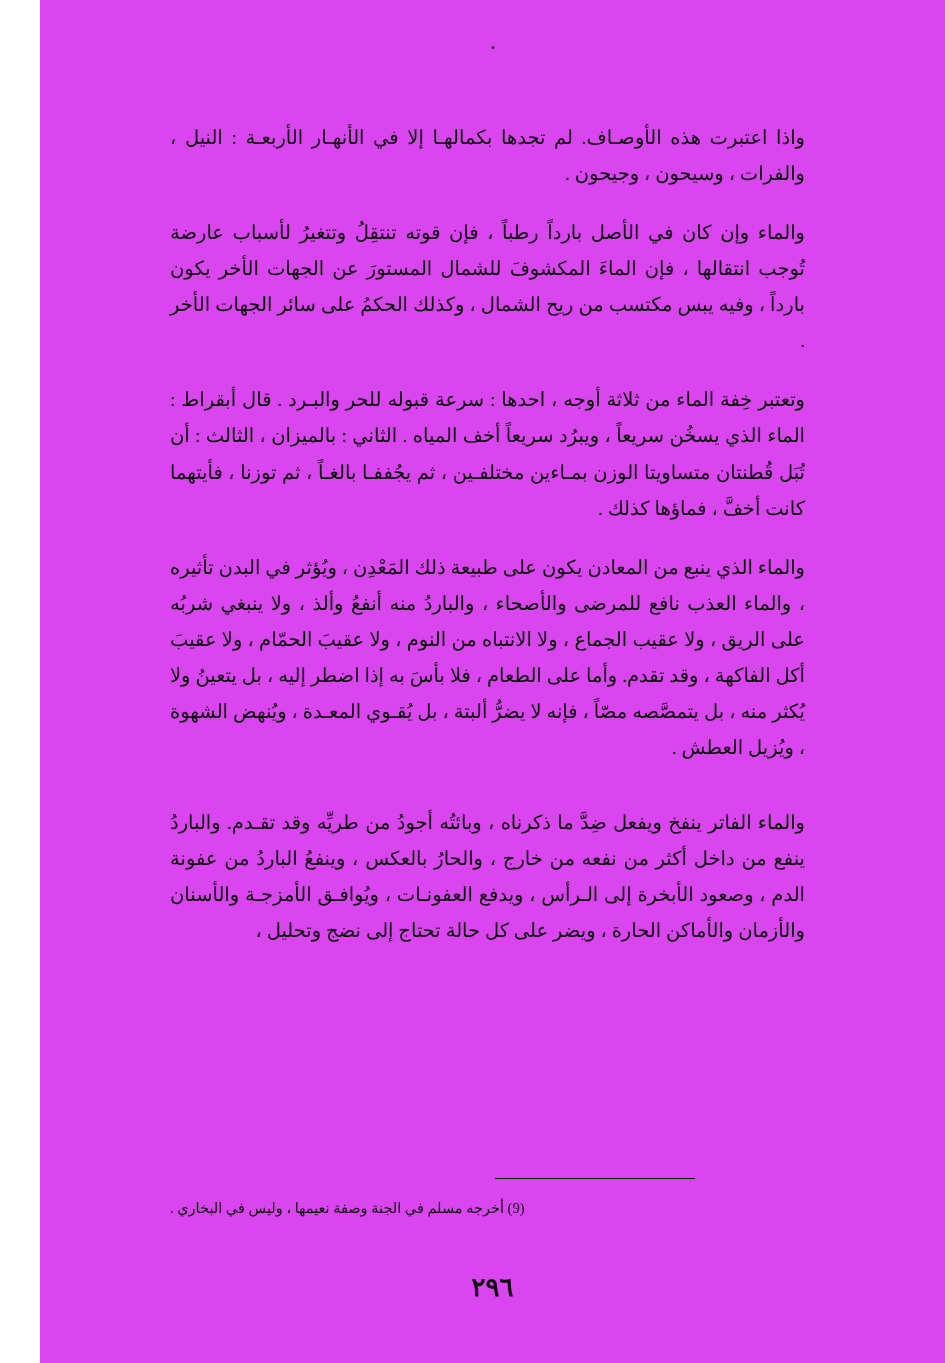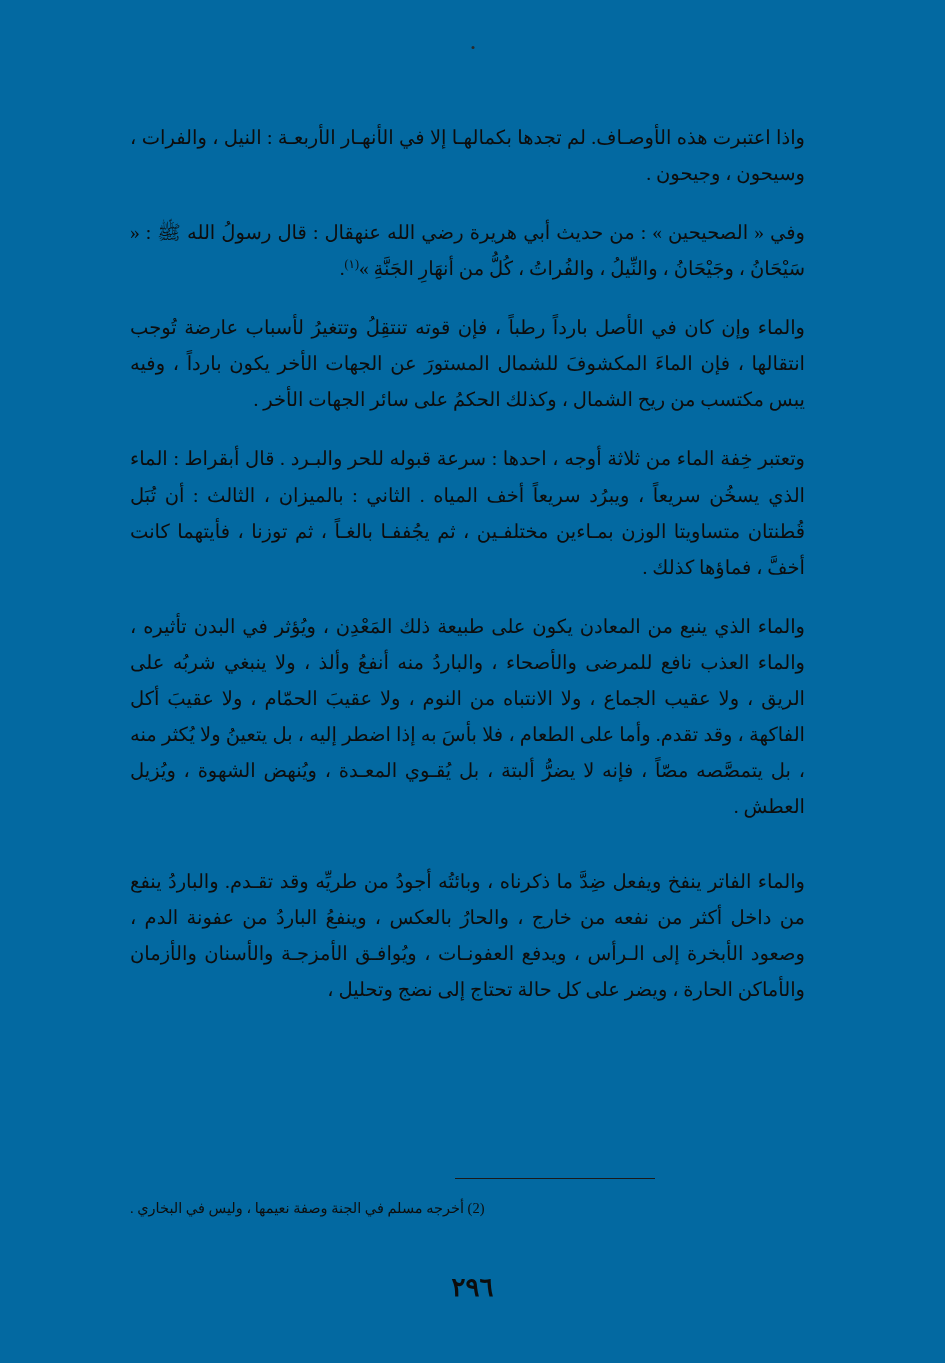--- a/index.html
+++ b/index.html
@@ -12,21 +12,22 @@
     height: 1363px;
     position: relative;
     font-family: "Liberation Serif", "DejaVu Serif", serif;
     color: #0d0d0d;
     overflow: hidden;
   }
 
   .page {
     position: absolute;
     inset: 0;
-    background: #0369a1;
+    background: #d946ef;
+    margin-left: 40px;
   }
 
   .page-dot {
     position: absolute;
     top: 46px;
     left: 50%;
     transform: translateX(-50%);
     width: 3px;
     height: 3px;
     background: #2a2a2a;
@@ -103,35 +104,34 @@
 <body>
 
 <div class="page">
 
   <div class="page-dot"></div>
 
   <div class="content">
 
     <p class="para">واذا اعتبرت هذه الأوصـاف. لم تجدها بكمالهـا إلا في الأنهـار الأربعـة : النيل ، والفرات ، وسيحون ، وجيحون .</p>
 
-    <p class="para hadith-line"><span>وفي « الصحيحين » : من حديث أبي هريرة رضي الله عنهقال : قال رسولُ الله ﷺ : « سَيْحَانُ ، وجَيْحَانُ ، والنِّيلُ ، والفُراتُ ، كُلُّ من أنهَارِ الجَنَّةِ »</span><span class="sup">(١)</span><span>.</span></p>
 
     <p class="para">والماء وإن كان في الأصل بارداً رطباً ، فإن قوته تنتقِلُ وتتغيرُ لأسباب عارضة تُوجب انتقالها ، فإن الماءَ المكشوفَ للشمال المستورَ عن الجهات الأخر يكون بارداً ، وفيه يبس مكتسب من ريح الشمال ، وكذلك الحكمُ على سائر الجهات الأخر .</p>
 
     <p class="para">وتعتبر خِفة الماء من ثلاثة أوجه ، احدها : سرعة قبوله للحر والبـرد . قال أبقراط : الماء الذي يسخُن سريعاً ، ويبرُد سريعاً أخف المياه . الثاني : بالميزان ، الثالث : أن تُبَل قُطنتان متساويتا الوزن بمـاءين مختلفـين ، ثم يجُففـا بالغـاً ، ثم توزنا ، فأيتهما كانت أخفَّ ، فماؤها كذلك .</p>
 
     <p class="para">والماء الذي ينبع من المعادن يكون على طبيعة ذلك المَعْدِن ، ويُؤثر في البدن تأثيره ، والماء العذب نافع للمرضى والأصحاء ، والباردُ منه أنفعُ وألذ ، ولا ينبغي شربُه على الريق ، ولا عقيب الجماع ، ولا الانتباه من النوم ، ولا عقيبَ الحمّام ، ولا عقيبَ أكل الفاكهة ، وقد تقدم. وأما على الطعام ، فلا بأسَ به إذا اضطر إليه ، بل يتعينُ ولا يُكثر منه ، بل يتمصَّصه مصّاً ، فإنه لا يضرُّ ألبتة ، بل يُقـوي المعـدة ، ويُنهض الشهوة ، ويُزيل العطش .</p>
 
     <div class="spacer-gap"></div>
 
     <p class="para">والماء الفاتر ينفخ ويفعل ضِدَّ ما ذكرناه ، وبائتُه أجودُ من طريِّه وقد تقـدم. والباردُ ينفع من داخل أكثر من نفعه من خارج ، والحارُ بالعكس ، وينفعُ الباردُ من عفونة الدم ، وصعود الأبخرة إلى الـرأس ، ويدفع العفونـات ، ويُوافـق الأمزجـة والأسنان والأزمان والأماكن الحارة ، ويضر على كل حالة تحتاج إلى نضج وتحليل ،</p>
 
   </div>
 
   <div class="footnote-rule"></div>
 
   <div class="footnote">
-    <span class="fn-text">(2) أخرجه مسلم في الجنة وصفة نعيمها ، وليس في البخاري .</span>
+    <span class="fn-text">(9) أخرجه مسلم في الجنة وصفة نعيمها ، وليس في البخاري .</span>
   </div>
 
   <div class="page-number">٢٩٦</div>
 
 </div>
 
 </body></html>

